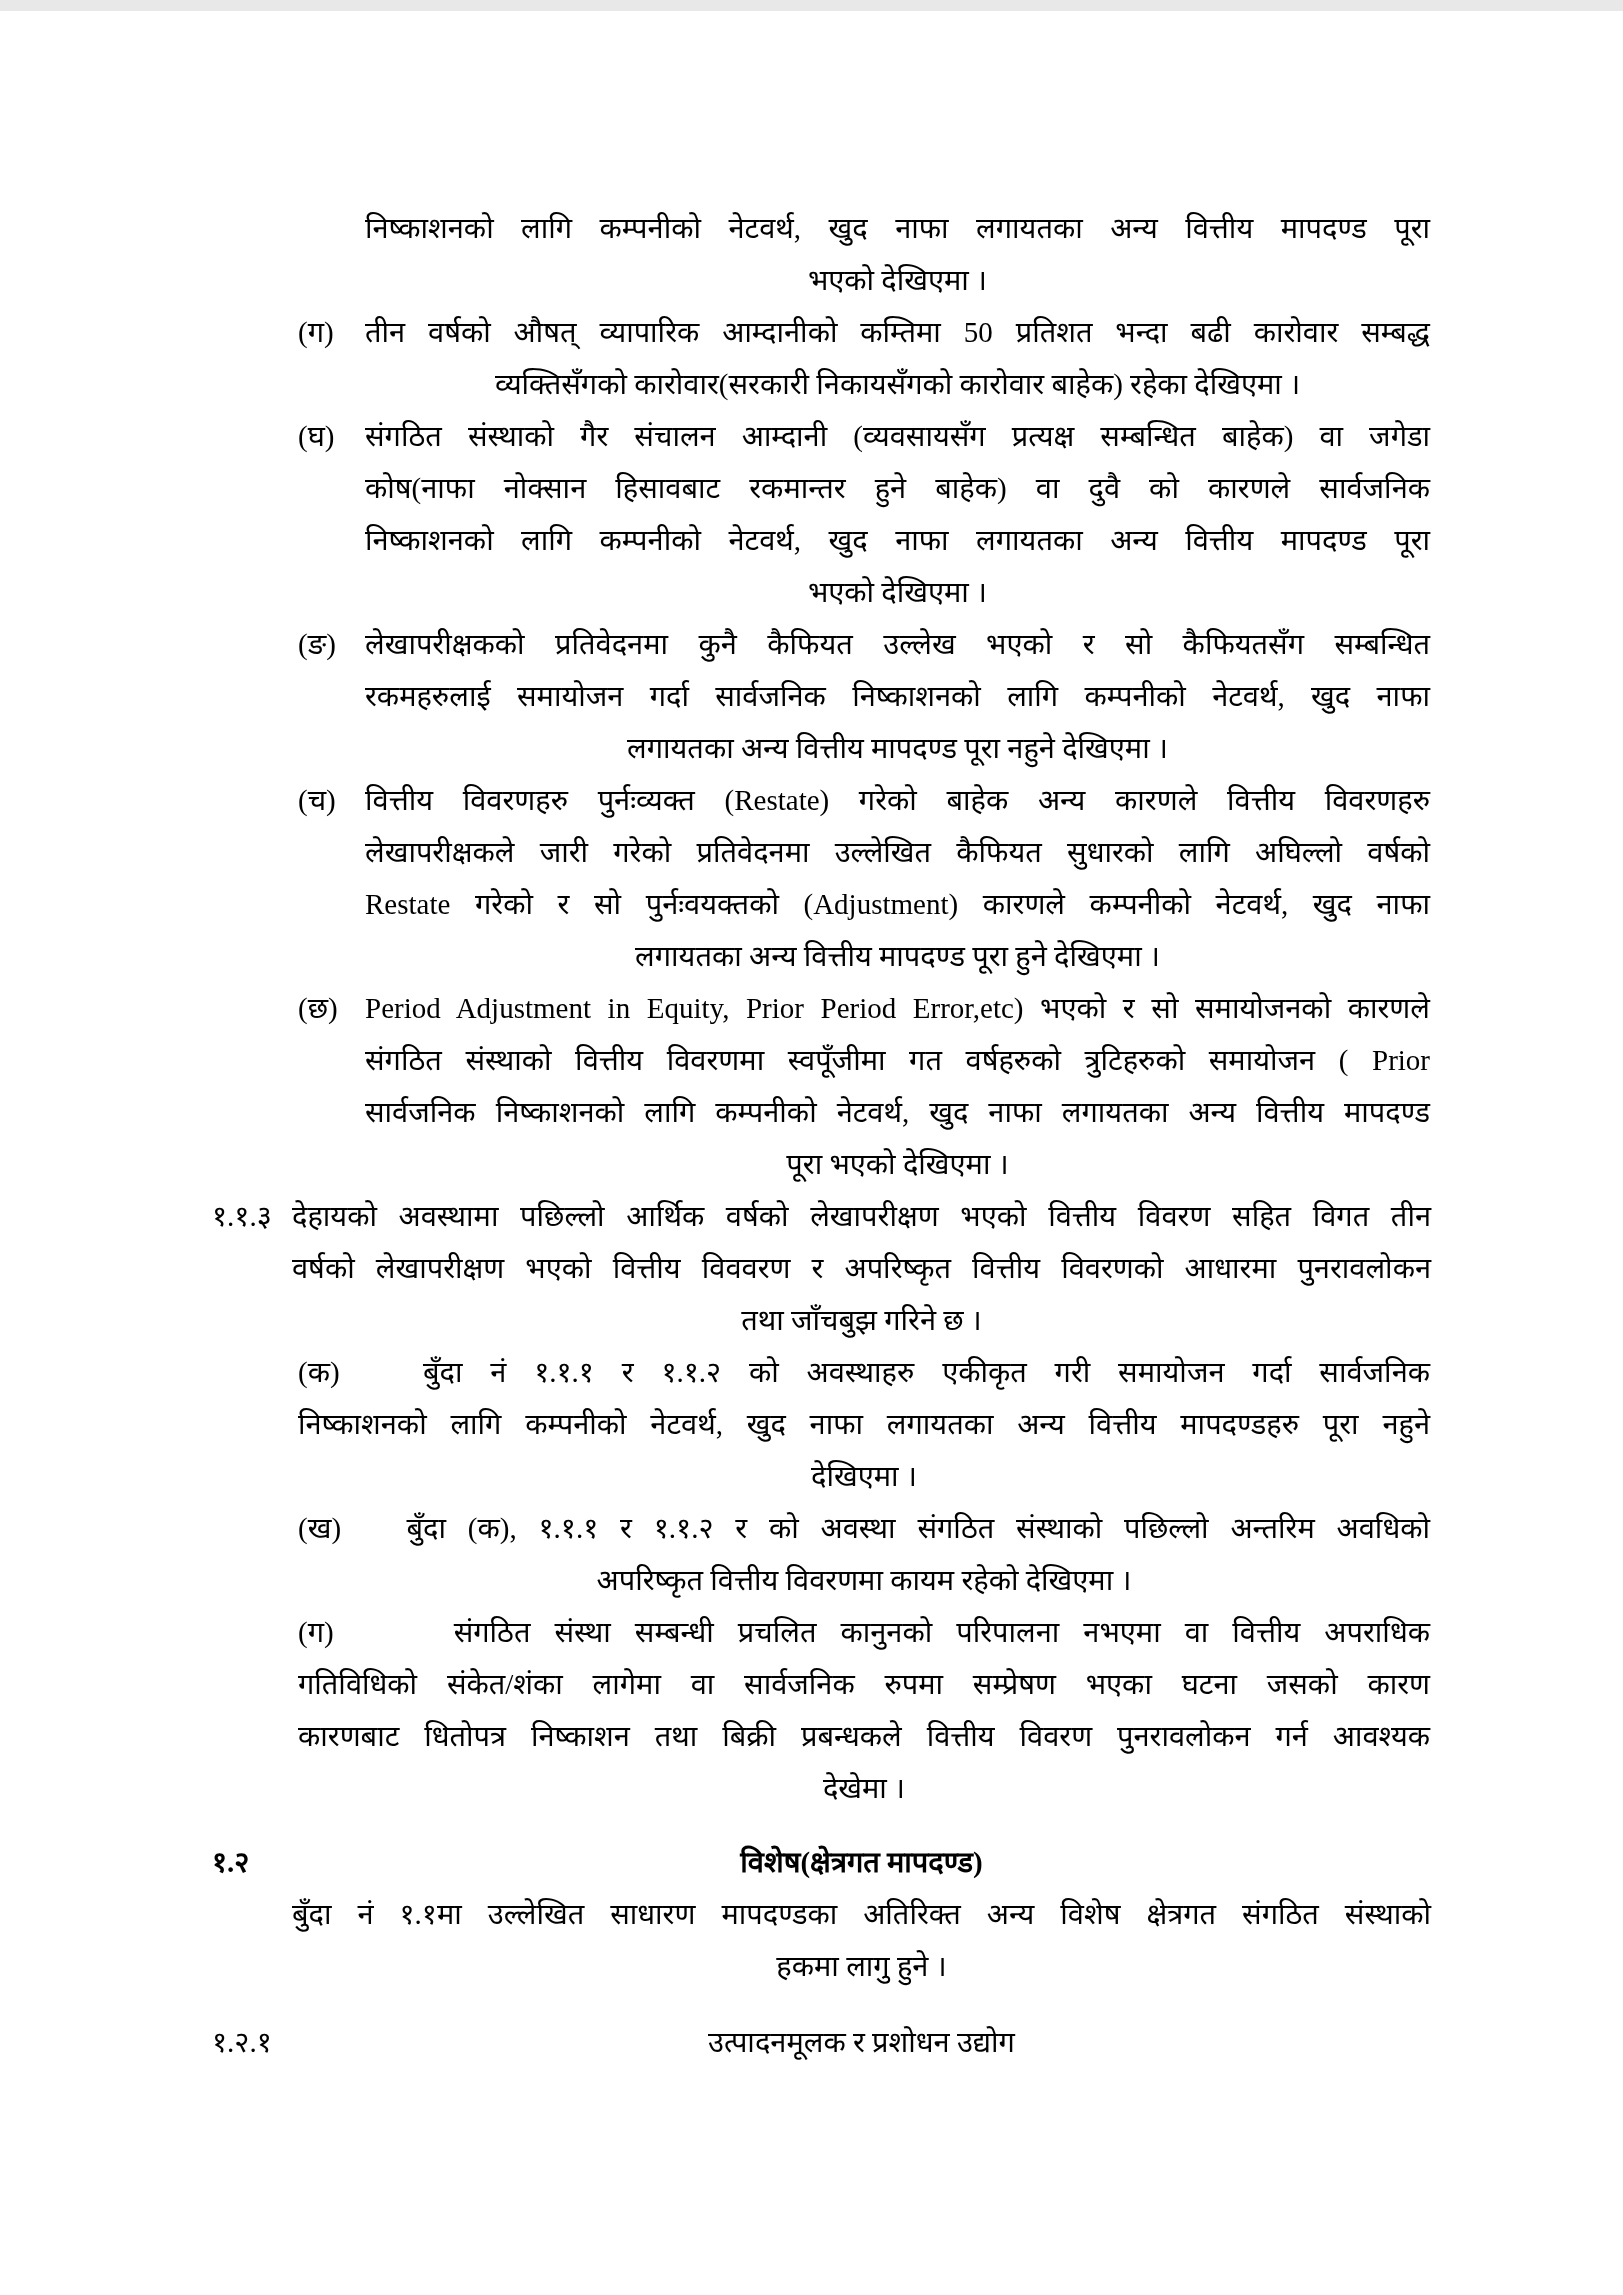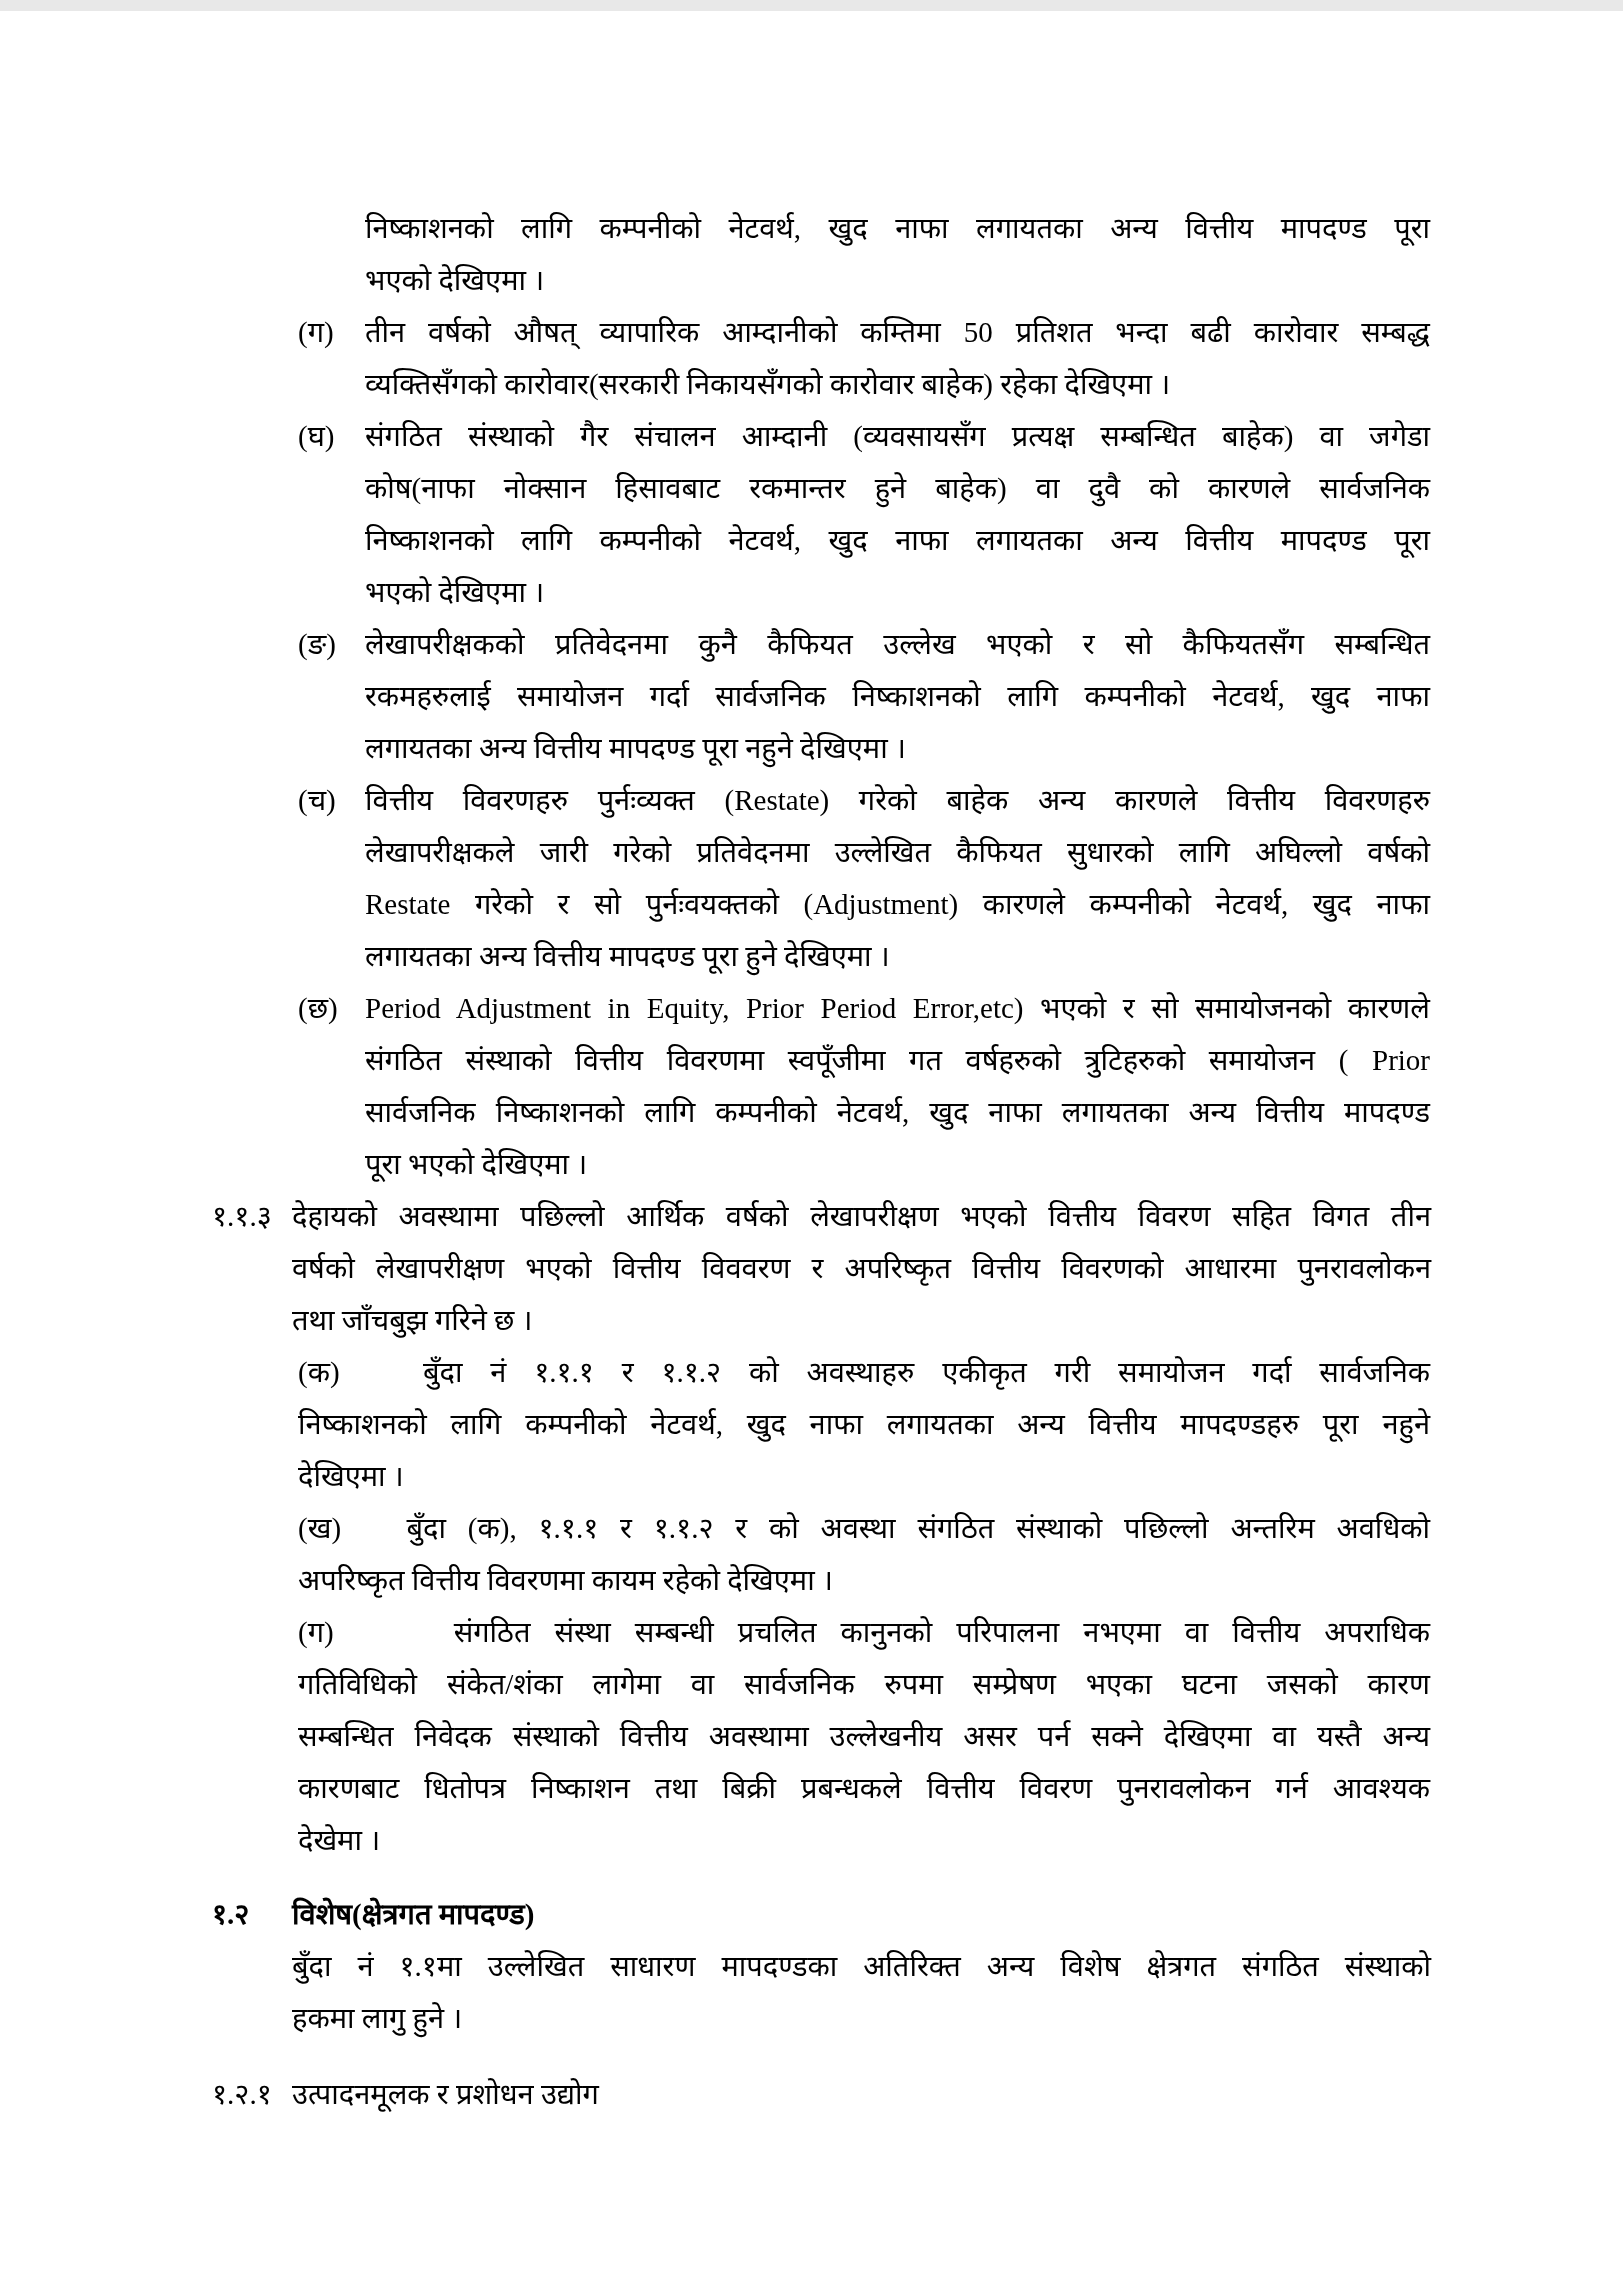--- a/index.html
+++ b/index.html
@@ -10,21 +10,21 @@
     color:#000000;
     font-family:"Liberation Serif","DejaVu Serif",serif;
     font-size:29px;
     overflow:hidden;
     margin:11px auto;
   }
   .content{position:absolute;left:196px;top:191px;width:1234px;}
   .sec{position:relative;}
   .line{line-height:52px;min-height:52px;}
   .jl{text-align:justify;text-align-last:justify;-moz-text-align-last:justify;}
-  .ll{text-align:left;}
+  .ll{text-align:center;}
   
   .sec.cont{margin-left:169px;width:1065px;}
   
   .sec.let{margin-left:102px;padding-left:67px;width:1065px;}
   .sec.let .lab{position:absolute;left:0;top:0;line-height:52px;}
   
   .sec.sub{margin-left:102px;width:1132px;}
   
   .sec.num{padding-left:96px;width:1139px;}
   .sec.num .num{position:absolute;left:16px;top:0;line-height:52px;}
@@ -82,21 +82,20 @@
         <div class="line jl">निष्काशनको लागि कम्पनीको नेटवर्थ, खुद नाफा लगायतका अन्य वित्तीय मापदण्डहरु पूरा नहुने</div>
         <div class="line ll">देखिएमा ।</div>
       </div>
       <div class="sec sub">
         <div class="line jl">(ख)&nbsp;&nbsp; बुँदा (क), १.१.१ र १.१.२ र को अवस्था संगठित संस्थाको पछिल्लो अन्तरिम अवधिको</div>
         <div class="line ll">अपरिष्कृत वित्तीय विवरणमा कायम रहेको देखिएमा ।</div>
       </div>
       <div class="sec sub">
         <div class="line jl">(ग)&nbsp;&nbsp;&nbsp;&nbsp; संगठित संस्था सम्बन्धी प्रचलित कानुनको परिपालना नभएमा वा वित्तीय अपराधिक</div>
         <div class="line jl">गतिविधिको संकेत/शंका लागेमा वा सार्वजनिक रुपमा सम्प्रेषण भएका घटना जसको कारण</div>
-        <div class="line jl">सम्बन्धित निवेदक संस्थाको वित्तीय अवस्थामा उल्लेखनीय असर पर्न सक्ने देखिएमा वा यस्तै अन्य</div>
         <div class="line jl">कारणबाट धितोपत्र निष्काशन तथा बिक्री प्रबन्धकले वित्तीय विवरण पुनरावलोकन गर्न आवश्यक</div>
         <div class="line ll">देखेमा ।</div>
       </div>
       <div class="sec num" style="margin-top: 22px;">
         <span class="num b">१.२</span>
         <div class="line ll title b">विशेष(क्षेत्रगत मापदण्ड)</div>
         <div class="line jl">बुँदा नं १.१मा उल्लेखित साधारण मापदण्डका अतिरिक्त अन्य विशेष क्षेत्रगत संगठित संस्थाको</div>
         <div class="line ll">हकमा लागु हुने ।</div>
       </div>
       <div class="sec num" style="margin-top: 24px;">

